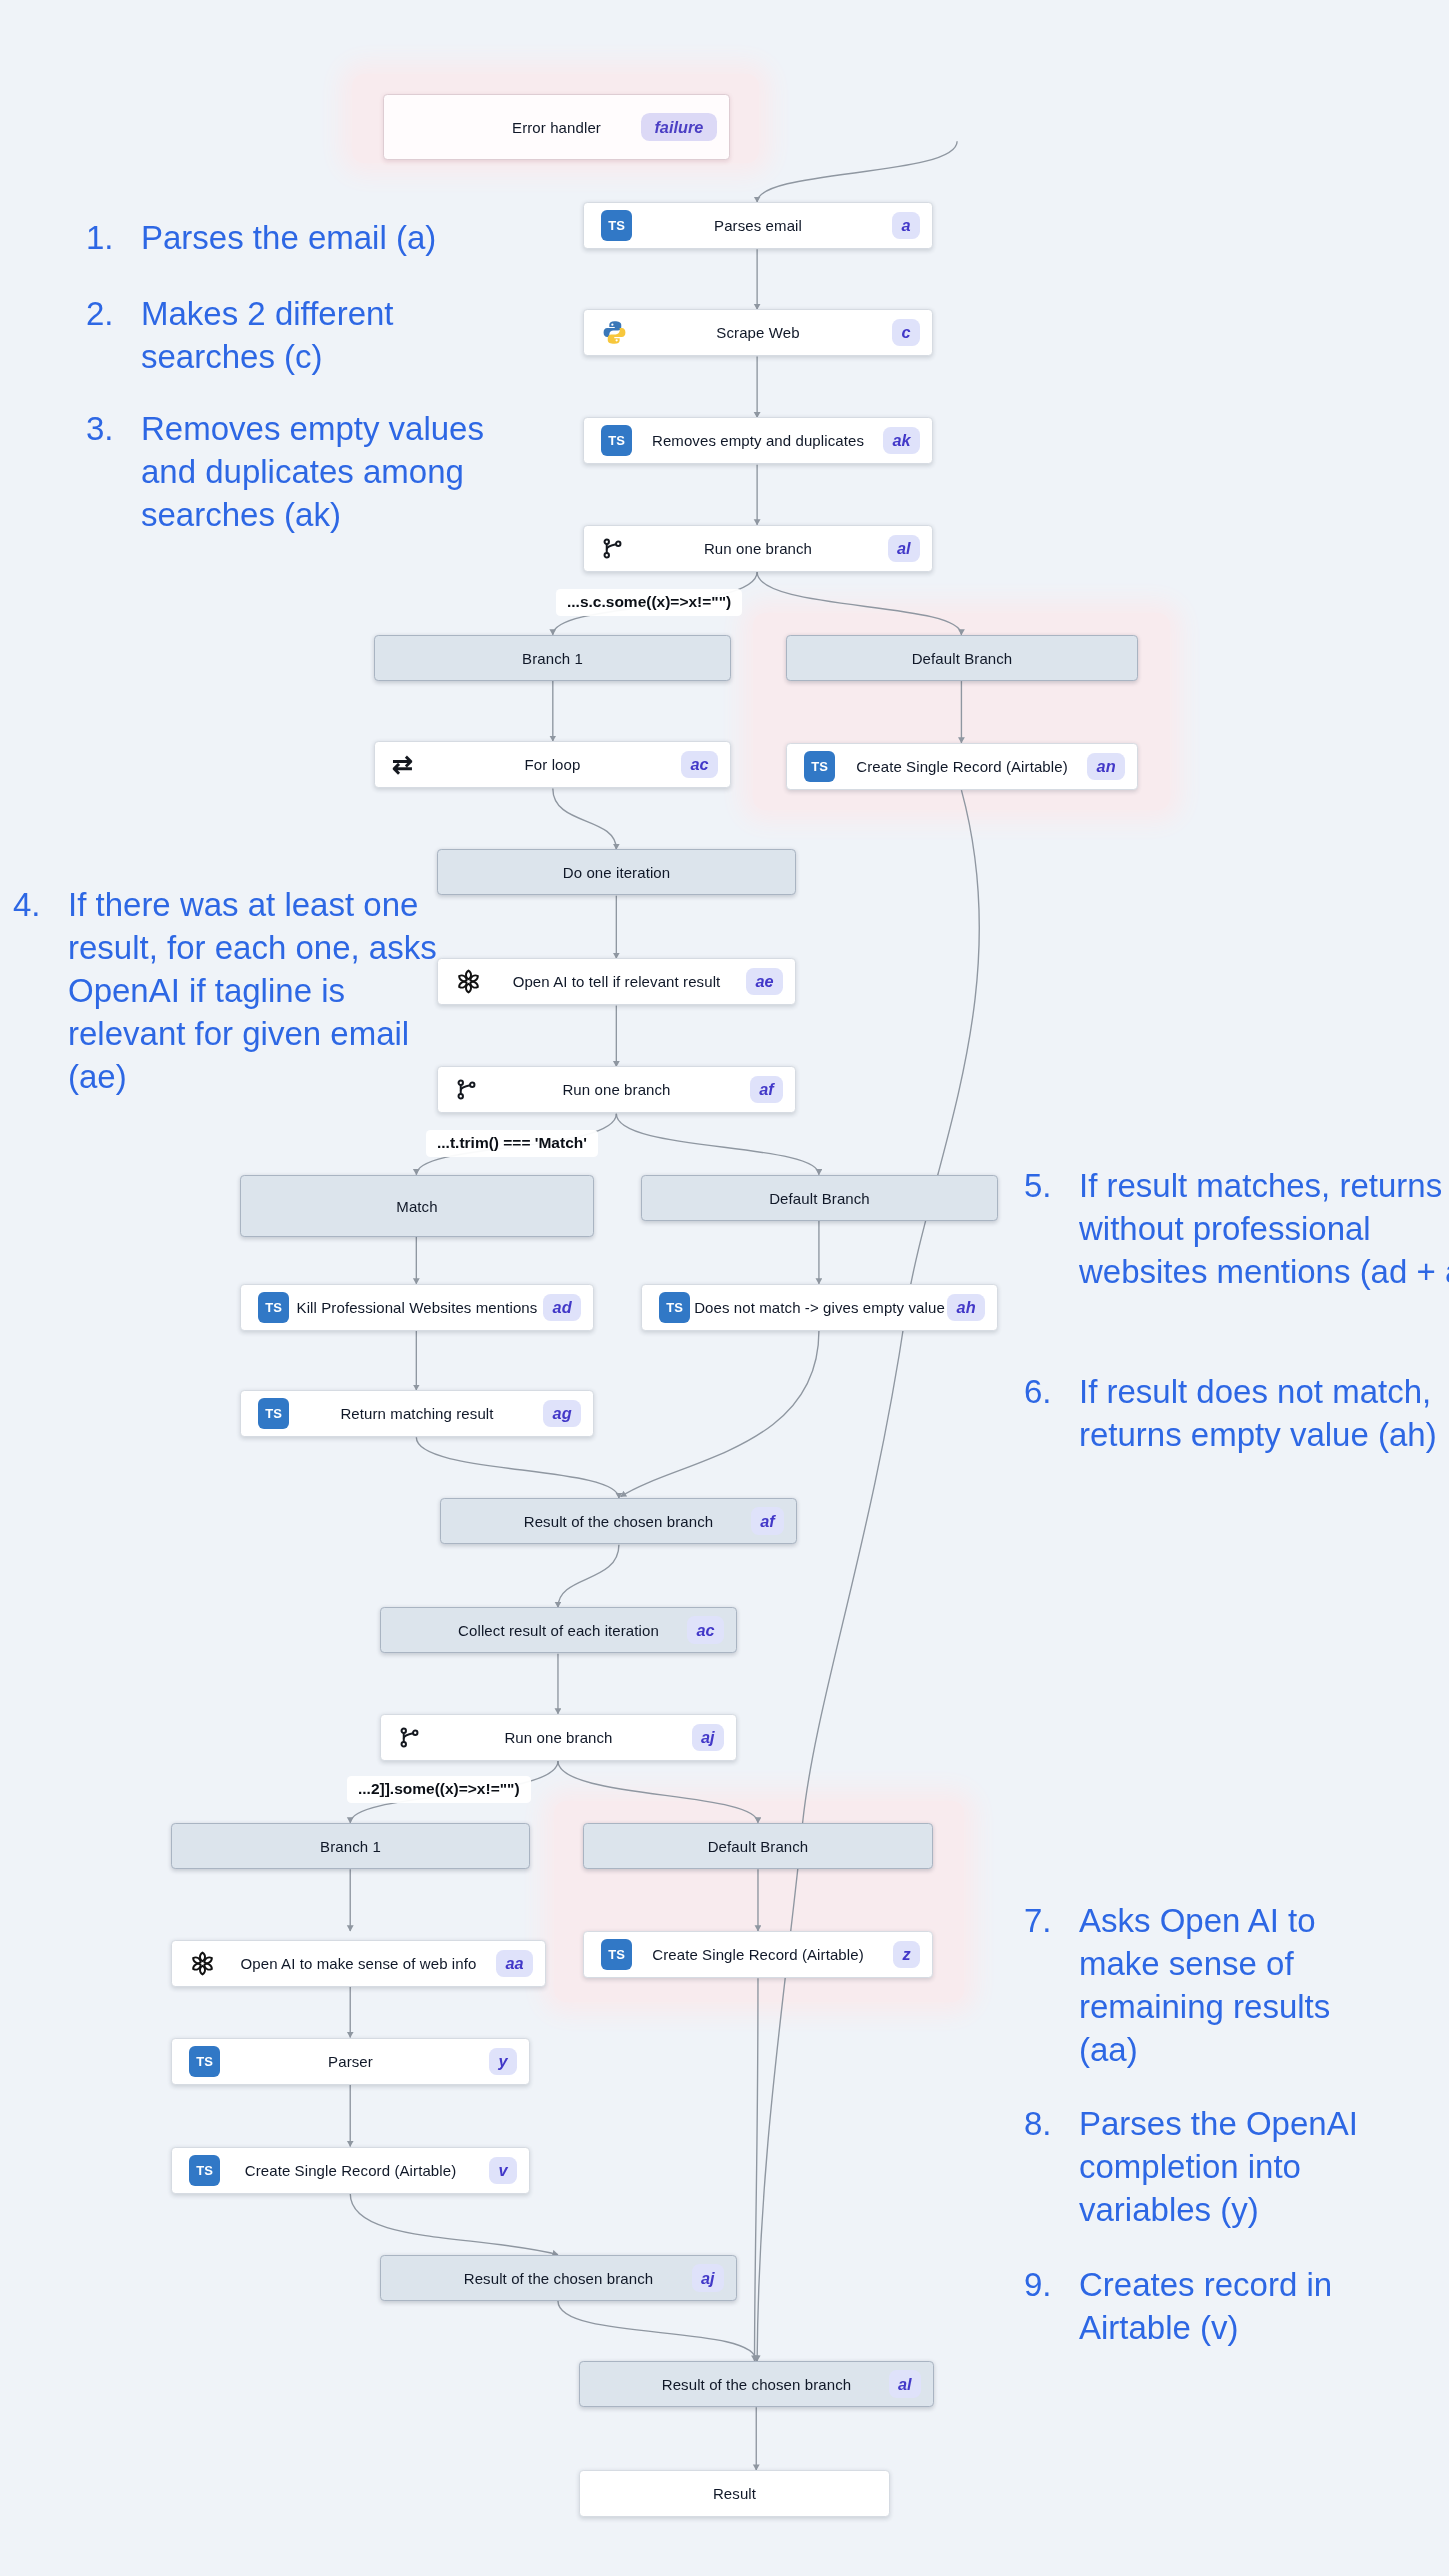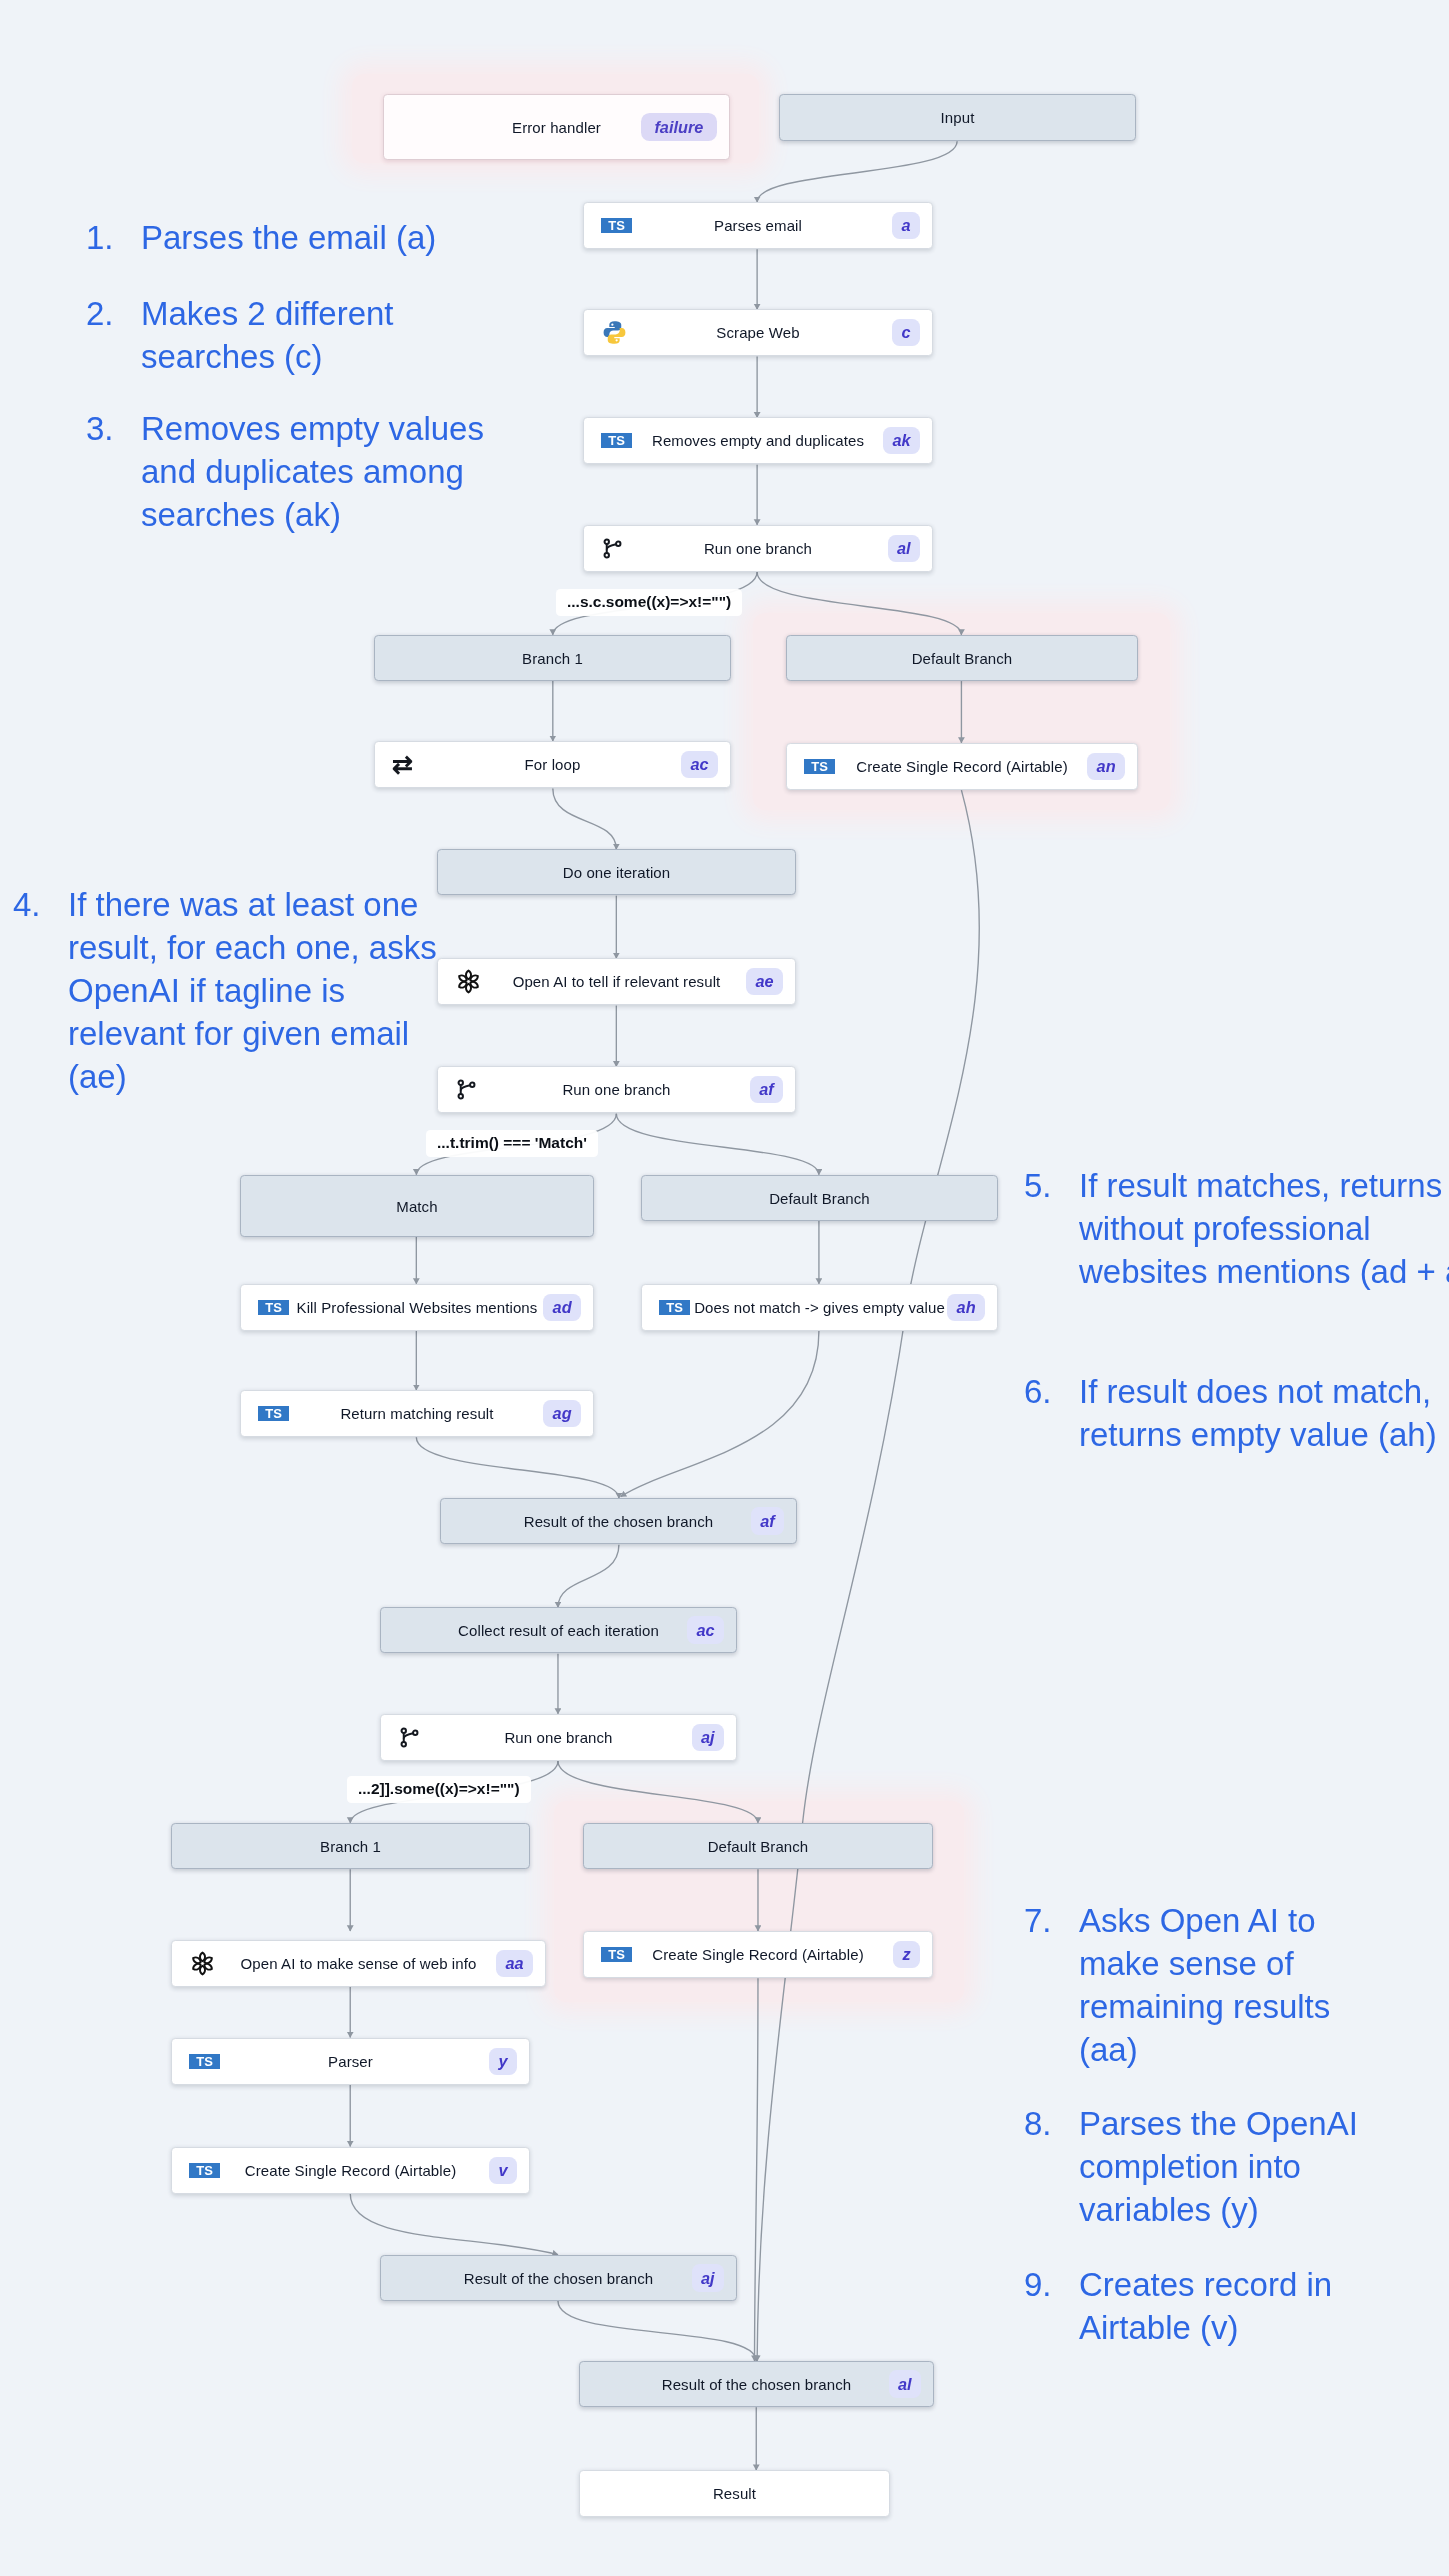--- a/index.html
+++ b/index.html
@@ -17,21 +17,21 @@
         box-sizing:border-box;z-index:2;}
   .node.task{background:#ffffff;border:1.3px solid #d6dbe2;
         box-shadow:0 1.7px 4.3px rgba(25,35,55,.16);}
   .node.header{background:#dce4ec;border:1.3px solid #a9b4c2;
         box-shadow:0 1.7px 4.3px rgba(25,35,55,.20);}
   .node.error{background:#fffcfd;border:1.3px solid #decdd3;
         box-shadow:0 1.7px 4.3px rgba(140,70,85,.15);}
   .node-label{position:absolute;left:0;right:0;text-align:center;
         font-size:15px;color:#101828;letter-spacing:0.1px;}
   .node-icon{position:absolute;left:17px;display:flex;align-items:center;}
-  .ts-icon{width:31px;height:15px;background:#3178c6;border-radius:0;
+  .ts-icon{width:31px;height:31px;background:#3178c6;border-radius:6px;
         color:#ffffff;font-weight:bold;font-size:13px;display:flex;
         align-items:center;justify-content:center;}
   .loop-icon{font-size:25px;color:#14181f;font-weight:bold;line-height:1;}
   .badge{position:absolute;right:12px;background:#dfe2fa;color:#4238c8;
         font-weight:bold;font-size:16.3px;padding:4.3px 9.4px;border-radius:7.7px;font-style:italic;}
   .badge.pill{padding:4.3px 13.7px;border-radius:8.6px;background:#dcd9f6;color:#4b3fc4;}
   .cond{position:absolute;background:rgba(255,255,255,.95);border-radius:4.3px;
         padding:4.3px 11px;font-size:15.5px;font-weight:600;color:#0b0f16;
         z-index:3;white-space:nowrap;}
   .annotation{position:absolute;display:flex;color:#2d67e4;font-size:33px;
@@ -81,23 +81,20 @@
       <path d="M1120 920 C1185 1160 1080 1360 1055 1530 C1015 1800 950 1980 935 2123 C918 2300 884 2500 882 2750" class="edge" marker-end="url(#arrowhead)"></path>
       <path d="M881 2804 L881 2877" class="edge" marker-end="url(#arrowhead)"></path>
     </svg>
 <div class="halo" style="left: 352px; top: 74px; width: 407px; height: 89px;"></div>
     <div class="halo" style="left: 753px; top: 613px; width: 417px; height: 197px;"></div>
     <div class="halo" style="left: 554px; top: 1801px; width: 410px; height: 201px;"></div>
     <div class="node error" style="left: 383px; top: 94px; width: 347px; height: 66px;">
       <span class="node-label">Error handler</span>
       <span class="badge pill">failure</span>
     </div>
-    <div class="node header" style="left: 779px; top: 94px; width: 357px; height: 47px;">
-      <span class="node-label">Input</span>
-    </div>
     <div class="node task" style="left: 583px; top: 202px; width: 350px; height: 47px;">
       <span class="node-icon">
         <span class="ts-icon">TS</span>
       </span>
       <span class="node-label">Parses email</span>
       <span class="badge">a</span>
     </div>
     <div class="node task" style="left: 583px; top: 309px; width: 350px; height: 47px;">
       <span class="node-icon">
         <svg viewBox="0 0 24 24" width="27" height="27">

